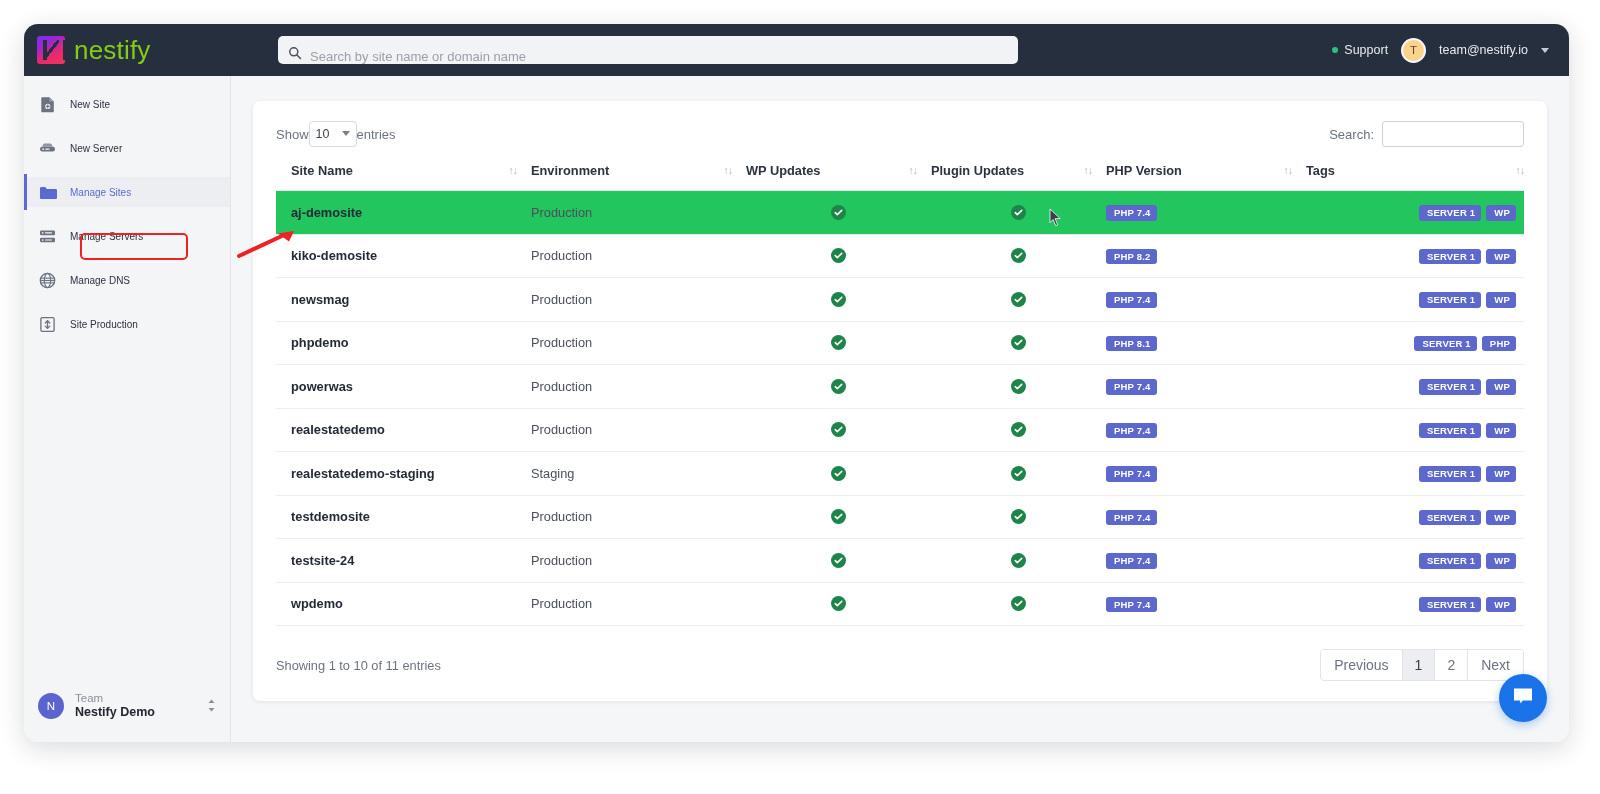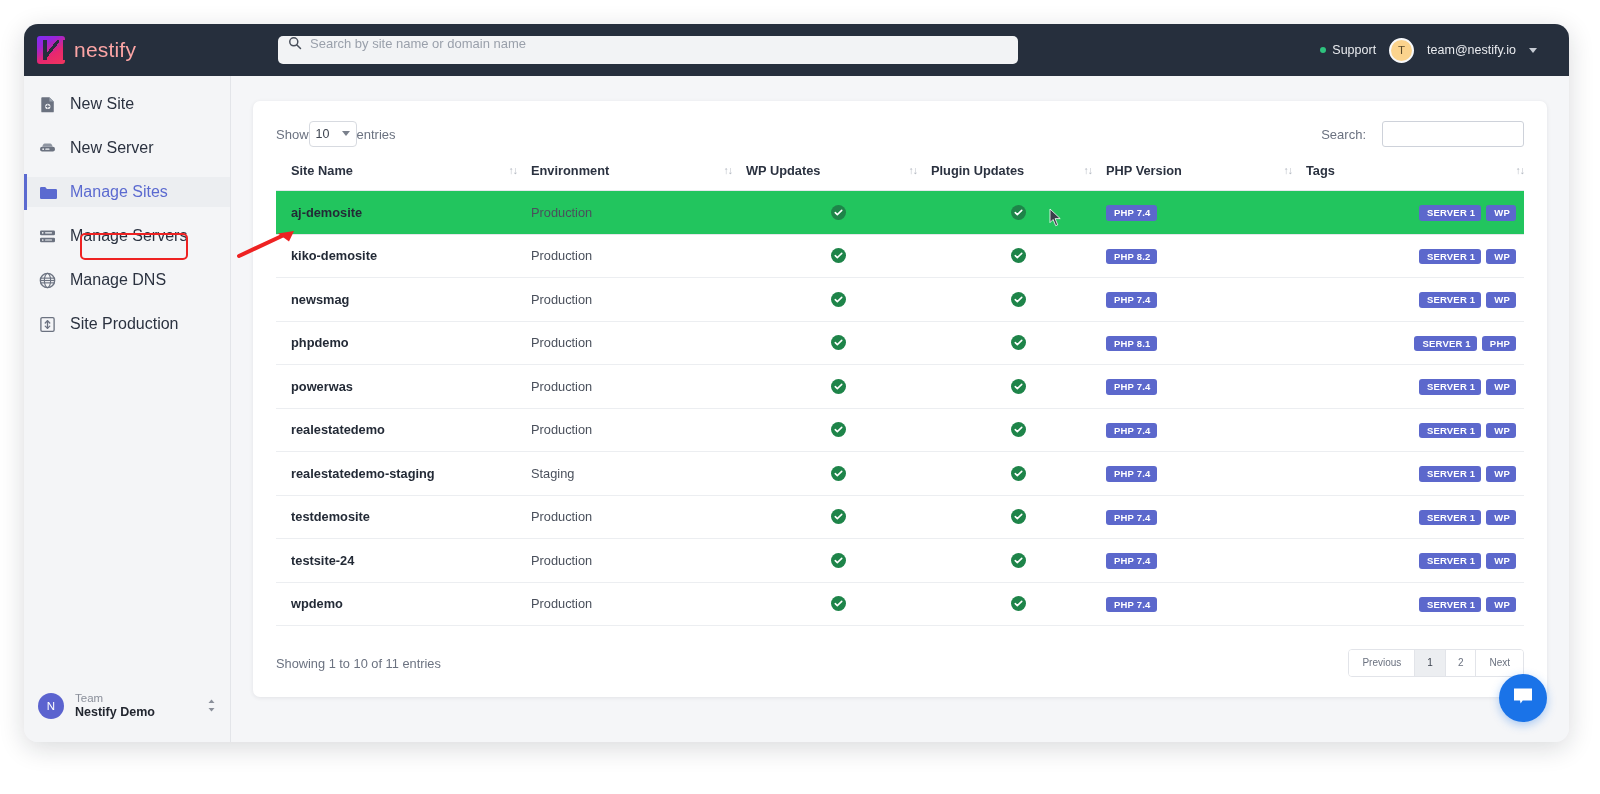--- a/index.html
+++ b/index.html
@@ -53,50 +53,50 @@
     border-left: 4px solid #262f3d;
     border-right: 4px solid #262f3d;
   }
   .logo-mark::after {
     content:"";
     position:absolute; left:6px; top:4px;
     width:16px; height:20px;
     background: linear-gradient(to bottom right, transparent 44%, #262f3d 44%, #262f3d 56%, transparent 56%);
   }
   .brand-name {
-    color: #fca5a5;
-    font-size: 21px;
+    color: #84cc16;
+    font-size: 26px;
     letter-spacing: .2px;
     font-weight: 400;
   }
   .top-search {
     width: 740px;
     height: 28px;
     background: #f2f3f5;
     border-radius: 5px;
     display: flex;
-    align-items: flex-start;
+    align-items: flex-end;
     gap: 8px;
     padding: 0 10px;
     margin-left: 47px;
   }
   .top-search input {
     border: none; background: transparent; outline: none;
     font-family: "Liberation Sans", sans-serif;
     font-size: 13px;
     color: #3a3f4a;
     width: 100%;
   }
   .top-search input::placeholder { color: #9aa0ab; }
   .topbar-right {
     margin-left: auto;
     display: flex;
     align-items: center;
     gap: 13px;
-    padding-right: 32px;
+    padding-right: 20px;
   }
   .support-link {
     display: flex; align-items: center; gap: 6px;
     color: #e9ebef; font-size: 12.5px;
   }
   .green-dot { width:6px;height:6px;border-radius:50%;background:#2ec27e;display:block; }
   .avatar-t {
     width: 25px; height: 25px; border-radius: 50%;
     background: #fbd38d;
     color: #5b4a2a;
@@ -123,21 +123,21 @@
   .nav { padding-top: 13px; }
   .nav-item {
     height: 30px;
     display: flex;
     align-items: center;
     gap: 13px;
     padding-left: 14px;
     margin-bottom: 14px;
     position: relative;
     color: #2b3240;
-    font-size: 16px;
+    font-size: 10px;
   }
   .nav-item .ico { width: 19px; height: 19px; flex: 0 0 19px; display:flex;align-items:center;justify-content:center; }
   .nav-item.active {
     background: #eceef1;
     color: #5b6ad0;
   }
   .nav-item.active::before {
     content:"";
     position:absolute; left:0; top:-3px;
     width: 3px; height: 36px;
@@ -195,21 +195,21 @@
     height: 26px; width: 48px;
     display:flex;align-items:center;
     padding: 0 6px;
     background:#fff;
     font-size:12.5px; color:#3d434f;
   }
   .select-box .chev {
     position:absolute; right:6px; top:9px;
     width:0;height:0;border-left:4px solid transparent;border-right:4px solid transparent;border-top:5px solid #7a808c;
   }
-  .search-ctl { margin-left:auto; display:flex; align-items:center; gap:16px; font-size:13px; color:#6b7280; }
+  .search-ctl { margin-left:auto; display:flex; align-items:center; gap:8px; font-size:13px; color:#6b7280; }
   .search-ctl input {
     width: 142px; height: 26px;
     border:1px solid #ced2da; border-radius:3px;
     outline:none; background:#fff;
     font-family:"Liberation Sans",sans-serif; font-size:12.5px;
     padding: 0 6px; color:#3d434f;
   }
 
   
   table { width: 100%; border-collapse: collapse; margin-top: 13px; table-layout: fixed; }
@@ -268,21 +268,21 @@
     white-space: nowrap;
   }
   .tags-cell { text-align:right; padding-right: 8px !important; }
   .tags-cell .pill { margin-left: 5px; }
 
   
   .foot-row { display:flex; align-items:center; margin-top: 23px; }
   .showing-txt { font-size: 12.8px; color:#6b7280; }
   .pager { margin-left:auto; display:flex; border:1px solid #e2e4e9; border-radius:4px; overflow:hidden; }
   .pg {
-    font-size: 10px; color:#6b7280;
+    font-size: 14px; color:#6b7280;
     padding: 8px 13px;
     border-right:1px solid #e2e4e9;
     background:#fff;
     line-height: 1;
     text-align: center;
   }
   .pg:last-child { border-right:none; }
   .pg.num { padding: 8px 12px; }
   .pg.active { background:#eceef1; color:#3a404c; }
 

